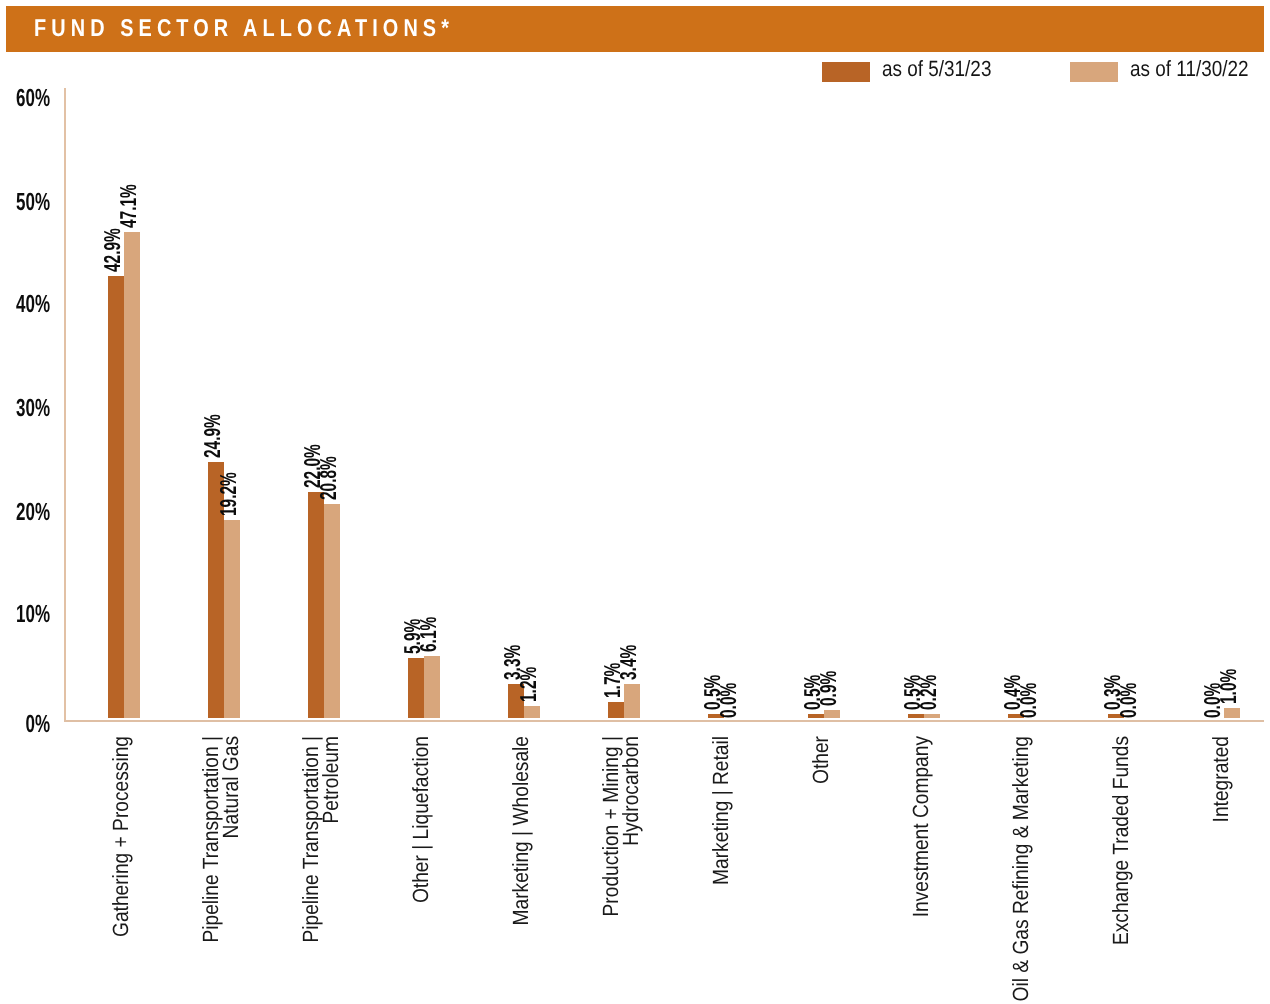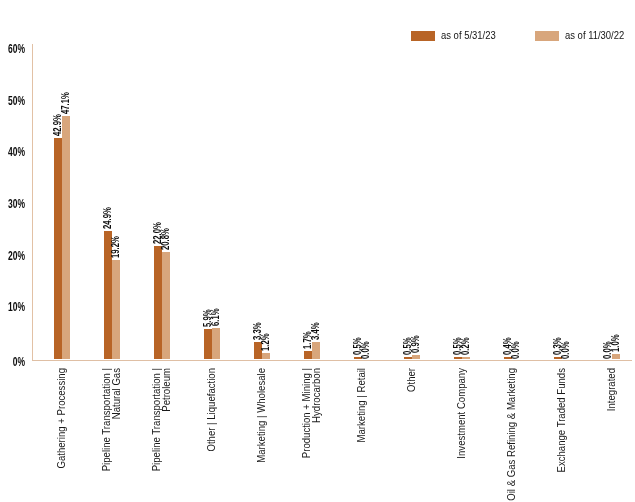--- a/index.html
+++ b/index.html
@@ -31,20 +31,23 @@
   .cat-wrap{position:absolute;transform:rotate(-90deg);transform-origin:left top;
     white-space:nowrap;text-align:right;}
   .cat-label{display:block;font-size:11px;color:#1a1a1a;line-height:9.7px;
     transform:scaleX(0.872);transform-origin:right center;white-space:nowrap;}
 </style>
 </head>
 <body>
 
 <div id="root">
 
+  <div class="header-bar">
+    <div class="header-title">FUND SECTOR ALLOCATIONS*</div>
+  </div>
 
   <div class="legend" id="legend-layer">
       <div class="legend-sw" style="left:411px;top:31px;background:#B86426;"></div>
       <div class="legend-label" style="left:441px;top:30px;">as of 5/31/23</div>
       <div class="legend-sw" style="left:535px;top:31px;background:#D8A67C;"></div>
       <div class="legend-label" style="left:565px;top:30px;">as of 11/30/22</div>
     </div>
 
   <div id="plot">
       <div class="axis-line" style="left:32px;top:44px;width:1px;height:315.5px;"></div>

